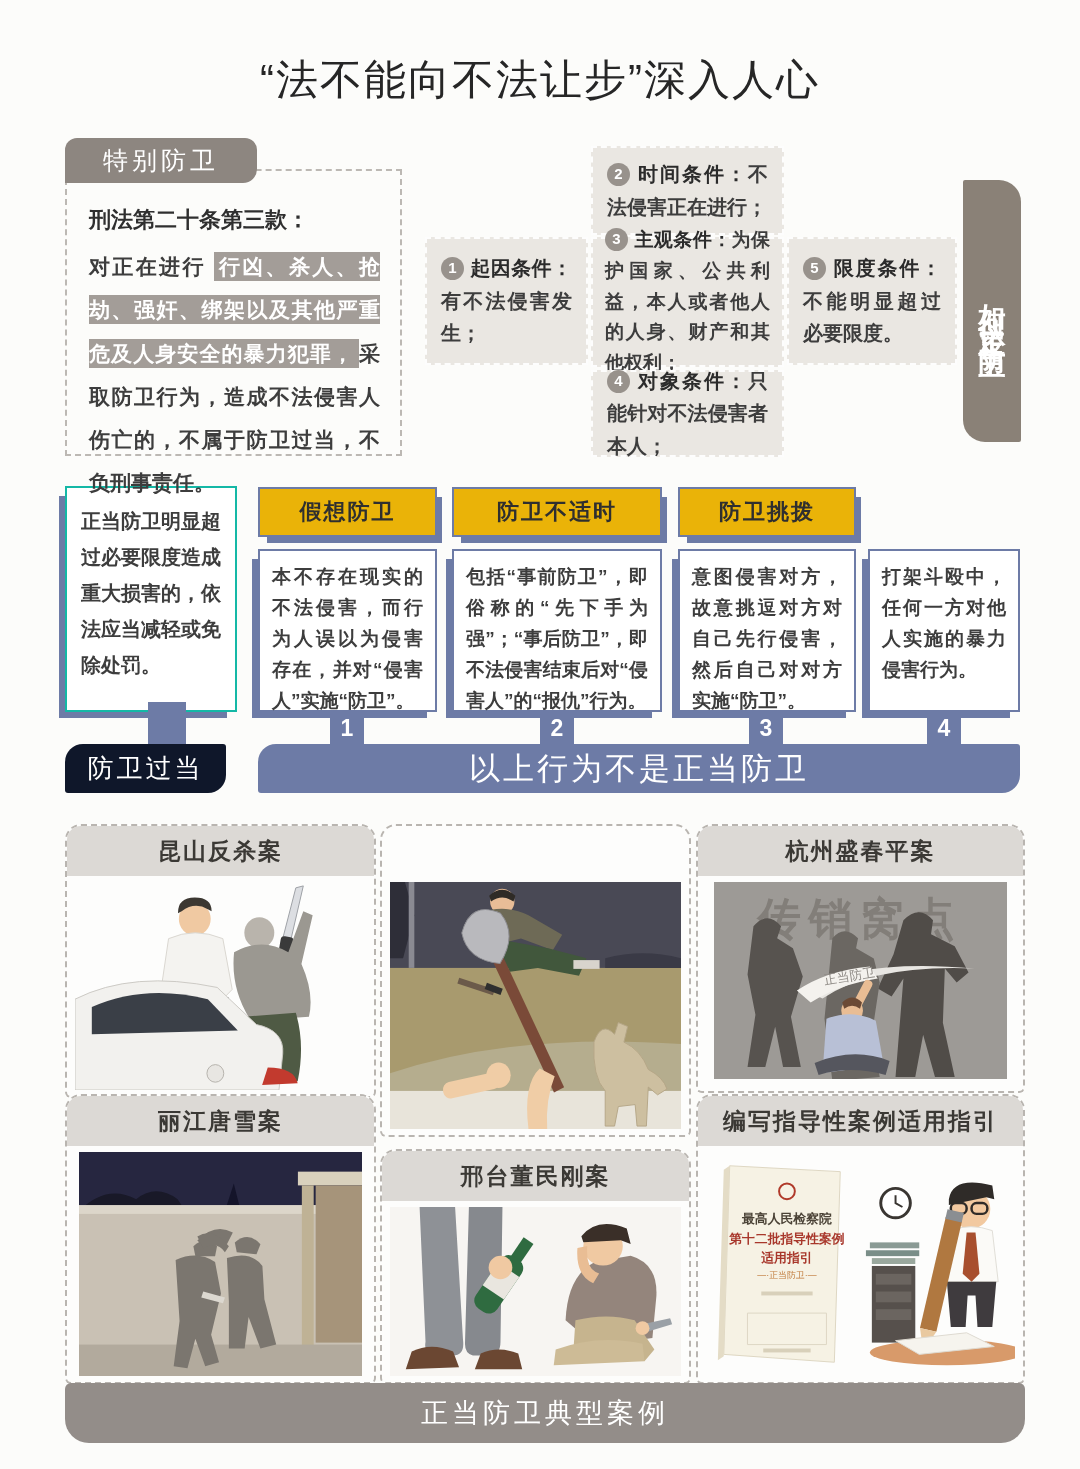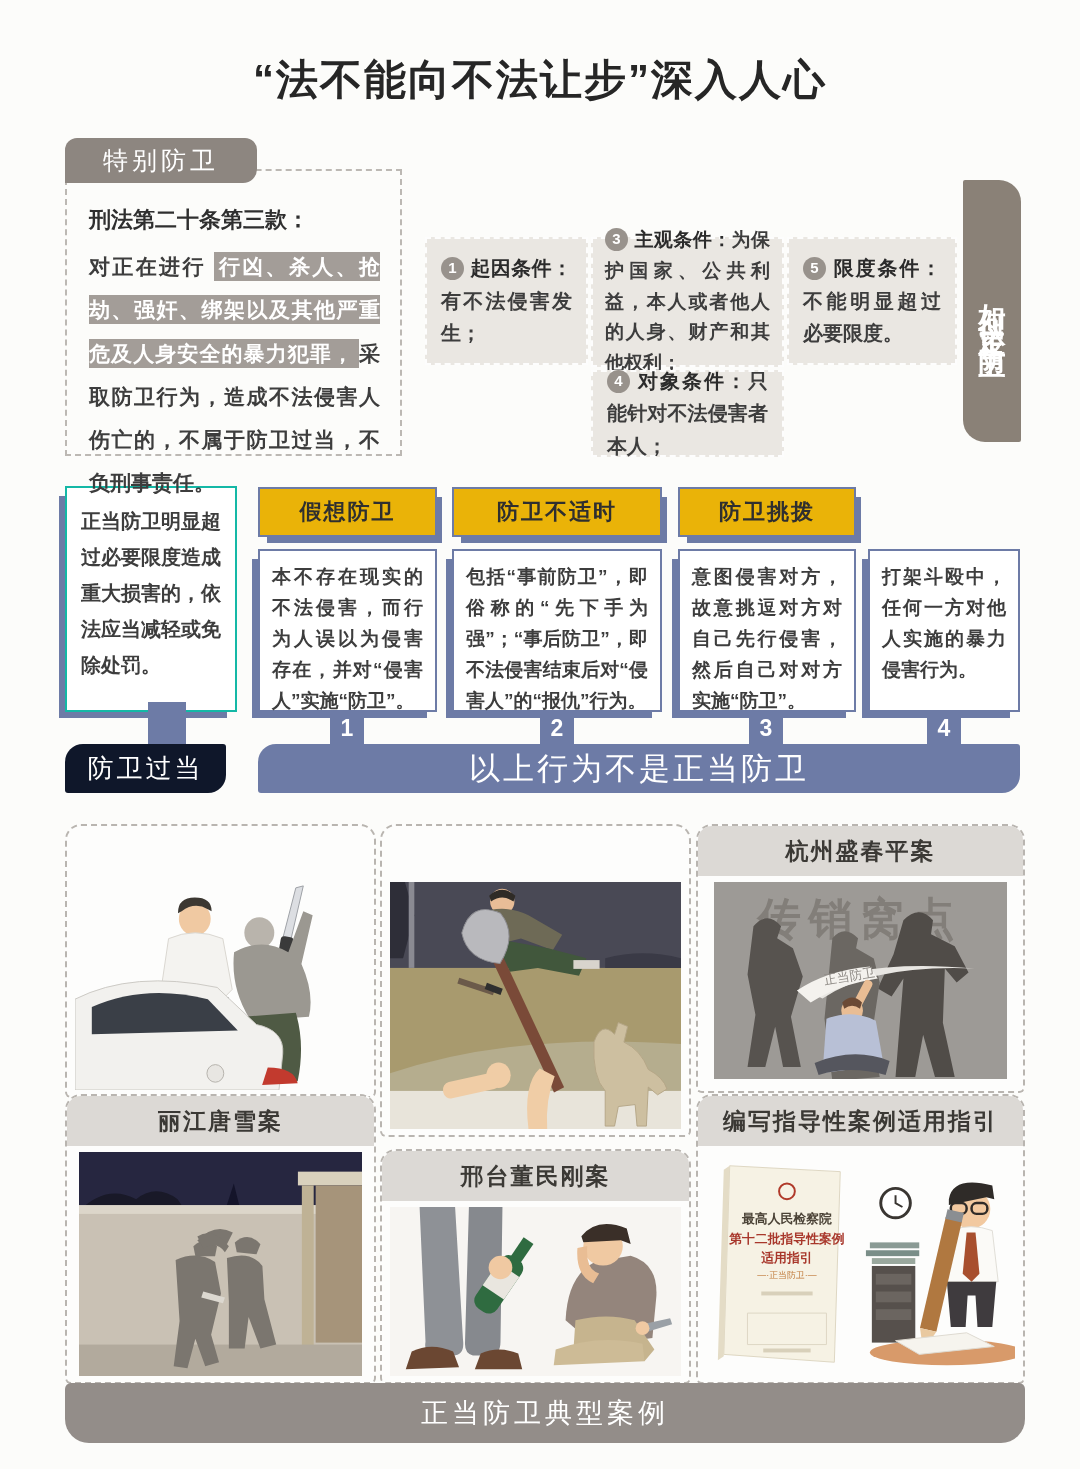--- a/index.html
+++ b/index.html
@@ -1,20 +1,20 @@
 <!DOCTYPE html>
 <html><head>
 <meta charset="utf-8">
 <style>
   html,body{margin:0;padding:0;background:#e9e9e9;}
   .poster{position:relative;width:1080px;height:1469px;margin:0 auto;background:#fcfcfa;
           font-family:"Liberation Sans","DejaVu Sans",sans-serif;color:#3a3a3a;overflow:hidden;}
   .abs{position:absolute;box-sizing:border-box;}
 
-  .main-title{left:0;top:52px;width:100%;text-align:center;font-size:42px;font-weight:bold;
+  .main-title{left:0;top:52px;width:100%;text-align:center;font-size:42px;font-weight:normal;
               color:#262626;letter-spacing:2px;}
 
   
   .sd-tab{left:65px;top:138px;width:192px;height:45px;background:#8d8680;color:#fff;
           font-size:25px;letter-spacing:4px;display:flex;align-items:center;justify-content:center;
           border-radius:12px 12px 14px 0;z-index:2;}
   .sd-box{left:65px;top:169px;width:337px;height:287px;border:2px dashed #bcb8b3;
           padding:28px 20px 0 22px;z-index:1;}
   .sd-law{font-size:22px;font-weight:bold;color:#2f2f2f;margin:6px 0 10px;}
   .sd-text{font-size:21px;line-height:2.06;color:#3d3d3d;font-weight:600;text-align:justify;margin:0;}
@@ -88,20 +88,23 @@
 
   <div class="abs sd-box">
     <div class="sd-law">刑法第二十条第三款：</div>
     <p class="sd-text"><span>对正在进行 </span><span class="hl">行凶、杀人、抢劫、强奸、绑架以及其他严重危及人身安全的暴力犯罪，</span><span>采取防卫行为，造成不法侵害人伤亡的，不属于防卫过当，不负刑事责任。</span></p>
   </div>
   <div class="abs sd-tab">特别防卫</div>
 
   <div class="abs cond" id="cond1">
     <p><span class="cnum">1</span><span class="clabel">起因条件：</span><span>有不法侵害发生；</span></p>
   </div>
+  <div class="abs cond" id="cond2">
+    <p><span class="cnum">2</span><span class="clabel">时间条件：</span><span>不法侵害正在进行；</span></p>
+  </div>
   <div class="abs cond" id="cond3">
     <p><span class="cnum">3</span><span class="clabel">主观条件：</span><span>为保护国家、公共利益，本人或者他人的人身、财产和其他权利；</span></p>
   </div>
   <div class="abs cond" id="cond4">
     <p><span class="cnum">4</span><span class="clabel">对象条件：</span><span>只能针对不法侵害者本人；</span></p>
   </div>
   <div class="abs cond" id="cond5">
     <p><span class="cnum">5</span><span class="clabel">限度条件：</span><span>不能明显超过必要限度。</span></p>
   </div>
   <div class="abs side-tab">如何认定正当防卫</div>
@@ -118,20 +121,21 @@
   <div class="abs col-body" id="b3">意图侵害对方，故意挑逗对方对自己先行侵害，然后自己对对方实施“防卫”。</div>
   <div class="abs col-body" id="b4">打架斗殴中，任何一方对他人实施的暴力侵害行为。</div>
 
   <div class="abs nbadge" id="n1">1</div>
   <div class="abs nbadge" id="n2">2</div>
   <div class="abs nbadge" id="n3">3</div>
   <div class="abs nbadge" id="n4">4</div>
   <div class="abs nd-bar">以上行为不是正当防卫</div>
 
   <div class="abs case" id="case-kunshan">
+    <div class="case-header">昆山反杀案</div>
     <div class="case-img">
       <svg viewBox="0 0 311 213" preserveAspectRatio="none">
         <rect width="311" height="213" fill="#fdfdfc"></rect>
         <polygon points="236,6 244,4 230,62 222,58" fill="#dcdee2" stroke="#9a9da3" stroke-width="1"></polygon>
         <rect x="219" y="56" width="14" height="17" rx="4" fill="#3a3a3a" transform="rotate(10 226 64)"></rect>
         <circle cx="128" cy="38" r="17" fill="#f0c9a2"></circle>
         <path d="M110 32 q0 -16 18 -16 q18 0 18 14 l-4 -2 q-14 -8 -28 2z" fill="#3c3832"></path>
         <path d="M100 58 q28 -12 58 0 l10 52 -16 16 -48 -2 -12 -14z" fill="#f4f3f0" stroke="#d8d5cf"></path>
         <rect x="98" y="118" width="66" height="18" fill="#4a4a50"></rect>
         <circle cx="197" cy="52" r="16" fill="#b9b4ac"></circle>

